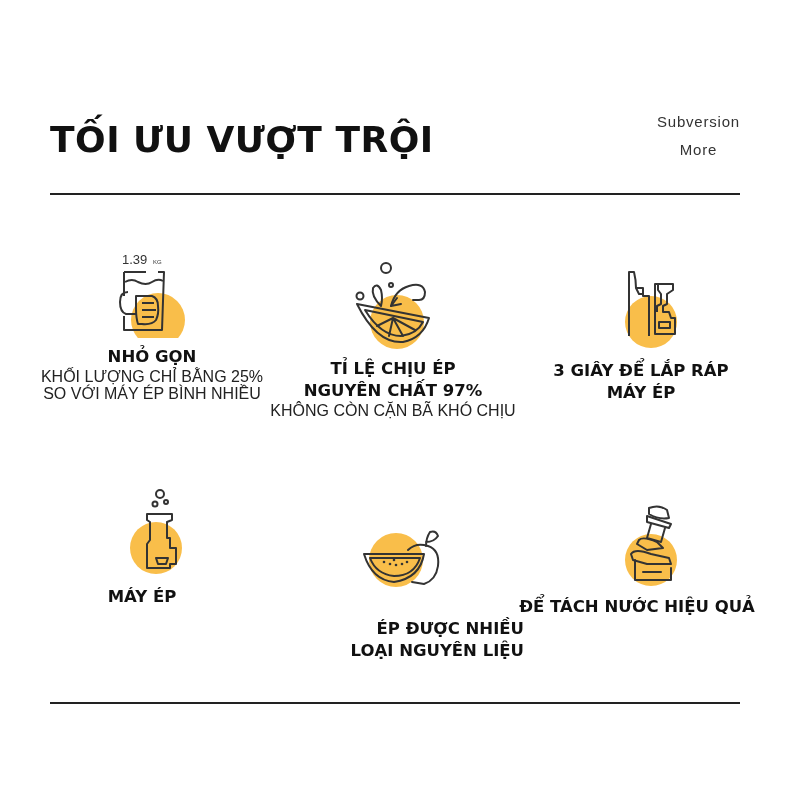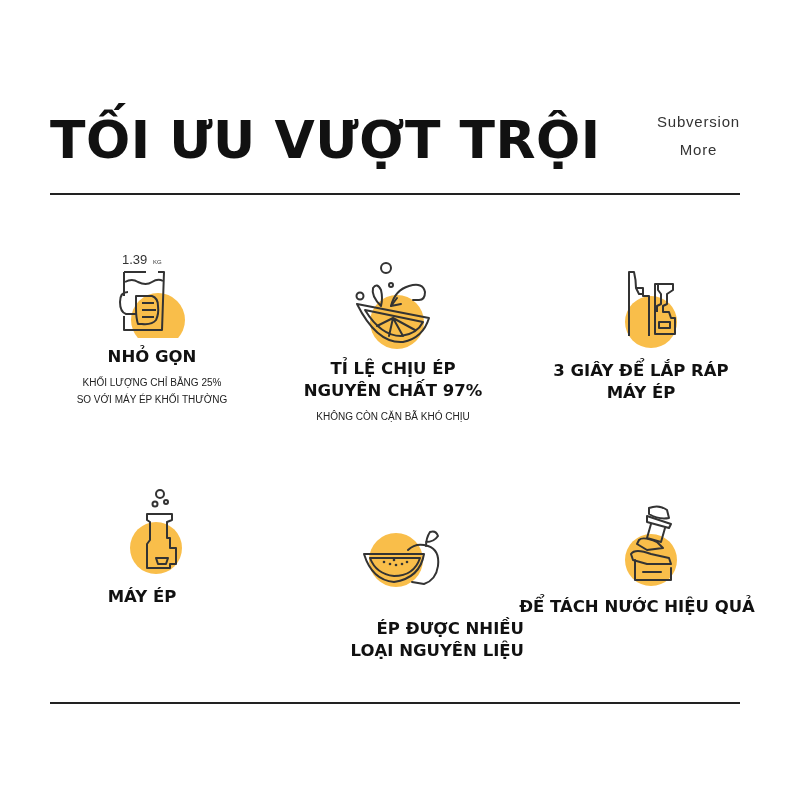--- a/index.html
+++ b/index.html
@@ -1,29 +1,29 @@
 <!DOCTYPE html>
 <html><head>
 <meta charset="utf-8">
 <style>
   html, body { margin:0; padding:0; background:#ffffff; }
   body { width:786px; height:786px; position:relative; overflow:hidden;
          font-family:"DejaVu Sans", "Liberation Sans", sans-serif; color:#111; }
-  .title { position:absolute; left:50px; top:112px; font-size:52px; font-weight:bold;
+  .title { position:absolute; left:50px; top:112px; font-size:36px; font-weight:bold;
            letter-spacing:0.5px; color:#111; white-space:nowrap; line-height:56px; }
   .nav { position:absolute; right:46px; top:112px; text-align:center;
          font-family:"Liberation Sans", sans-serif; font-size:15px; color:#333; letter-spacing:0.8px; }
   .nav div { height:28px; line-height:20px; cursor:pointer; }
   .rule { position:absolute; left:50px; width:690px; height:2px; background:#222; }
   .feature { position:absolute; width:260px; text-align:center; }
   .icon { position:relative; width:100px; height:90px; margin:8px auto; }
   .icon svg { position:absolute; left:0; top:0; }
   .f-title { font-weight:bold; font-size:16.5px; line-height:22px; color:#111; margin-top:8px; white-space:nowrap; }
   .f-title span { display:block; }
-  .f-desc { font-family:"Liberation Sans", sans-serif; font-size:10px; line-height:17px; color:#222; margin-top:6px; white-space:nowrap; }
+  .f-desc { font-family:"Liberation Sans", sans-serif; font-size:16px; line-height:17px; color:#222; white-space:nowrap; }
   .f-desc span { display:block; }
 </style>
 </head>
 <body>
 
 <div class="title">TỐI ƯU VƯỢT TRỘI</div>
 <div class="nav">
   <div>Subversion</div>
   <div>More</div>
 </div>
@@ -44,21 +44,21 @@
         <path d="M34 48 L50 48 Q56 50 56 58 Q57 66 54 72 Q50 77 40 76 L36 76 Q34 70 34 60 Z"></path>
         <path d="M40 55 L52 55 M40 62 L54 62 M40 69 L52 69"></path>
       </g>
     </svg>
   </div>
   <div class="f-title">
     <span>NHỎ GỌN</span>
   </div>
   <div class="f-desc">
     <span>KHỐI LƯỢNG CHỈ BẰNG 25%</span>
-    <span>SO VỚI MÁY ÉP KHỐI THƯỜNG</span>
+    <span>SO VỚI MÁY ÉP BÌNH NHIỀU</span>
   </div>
 </div>
 
 <div class="feature" style="left:263px; top:252px;">
   <div class="icon">
     <svg width="100" height="90" viewBox="0 0 100 90">
       <circle cx="54" cy="62" r="27" fill="#F9BE4A"></circle>
       <g fill="none" stroke="#333" stroke-width="2" stroke-linejoin="round" stroke-linecap="round">
         <circle cx="43" cy="8" r="5"></circle>
         <circle cx="17" cy="36" r="3.5"></circle>

